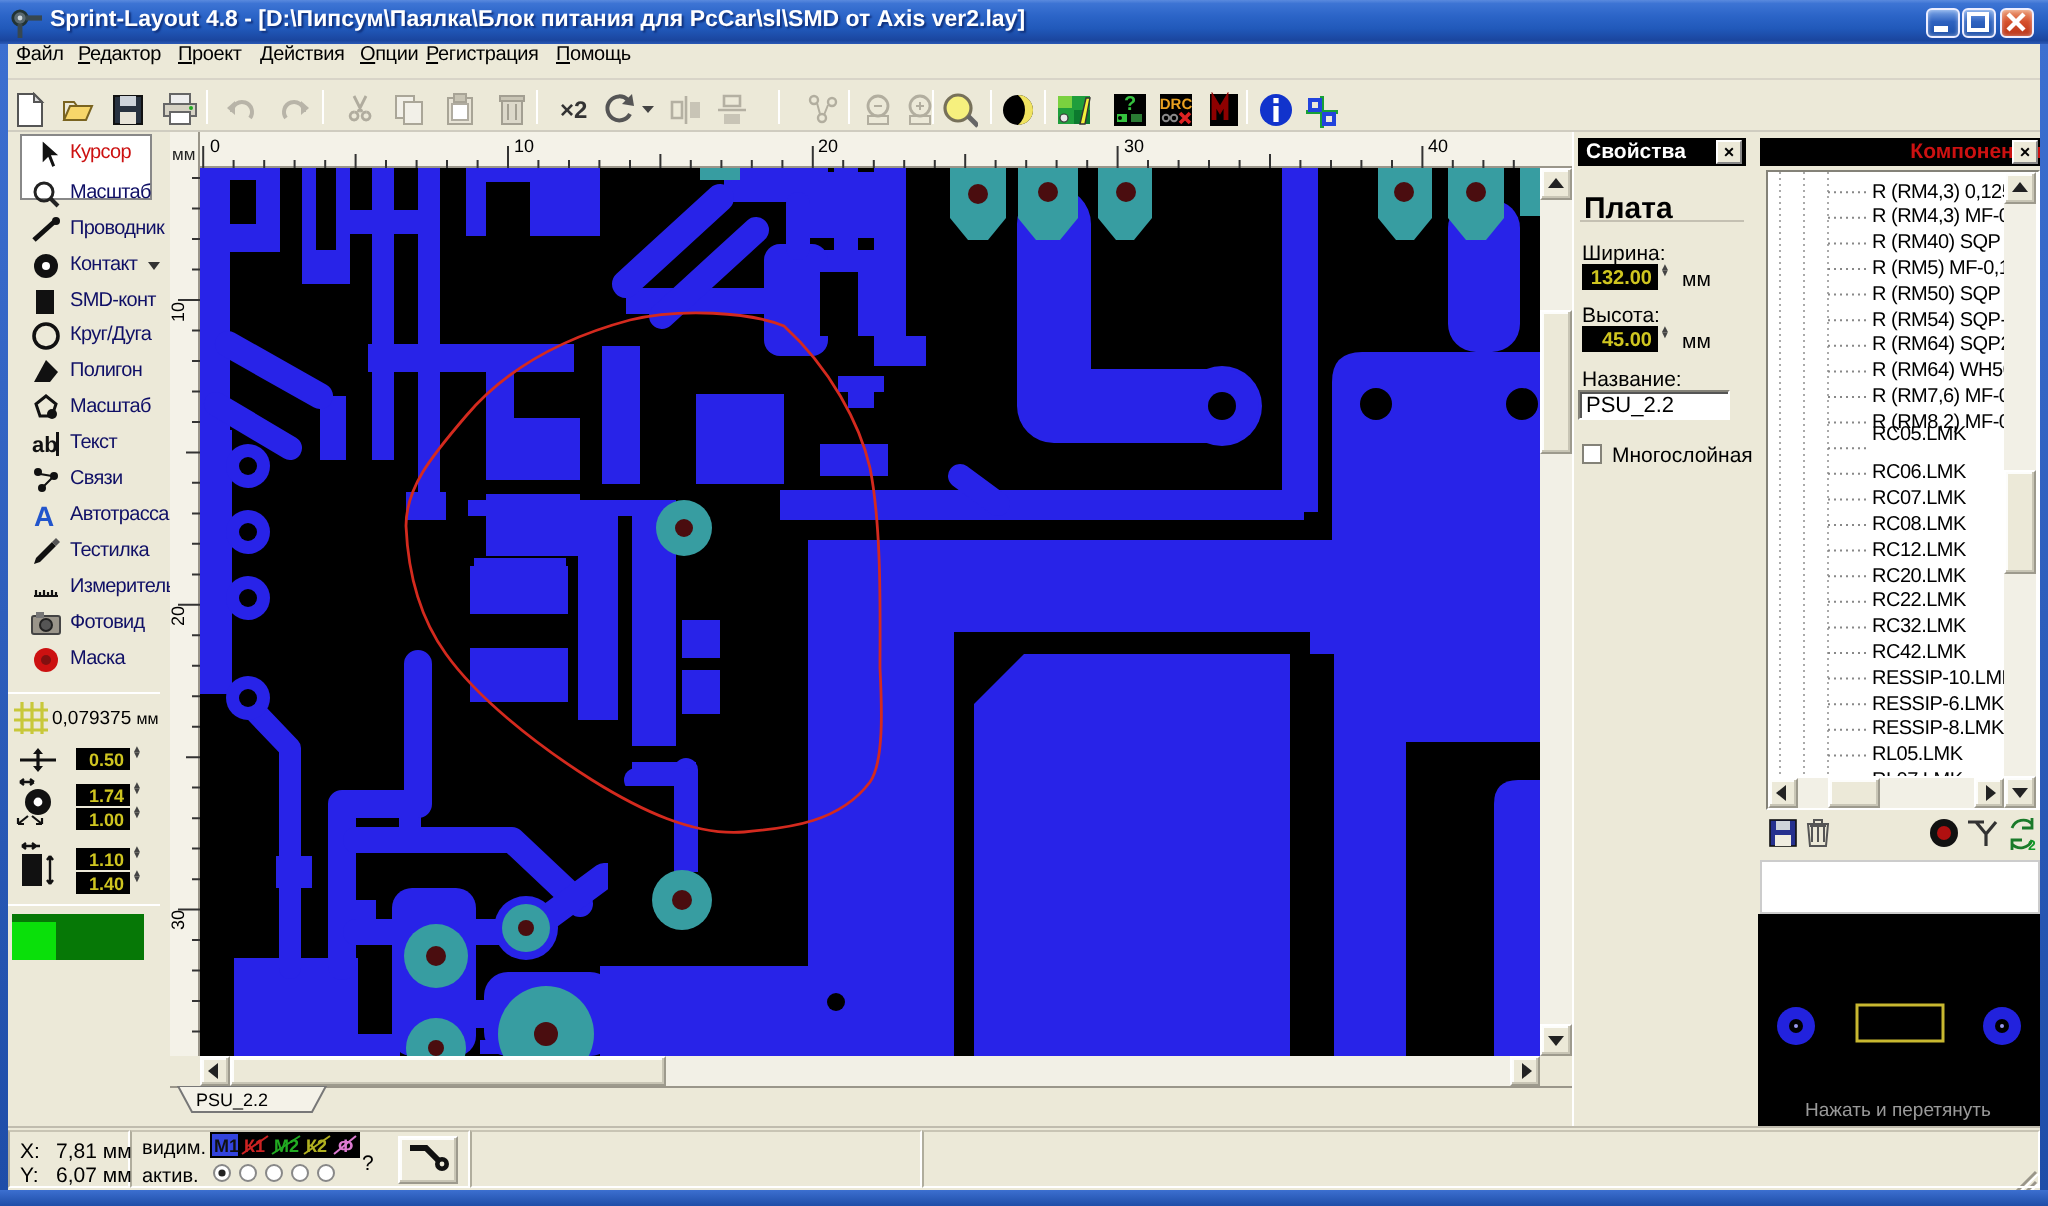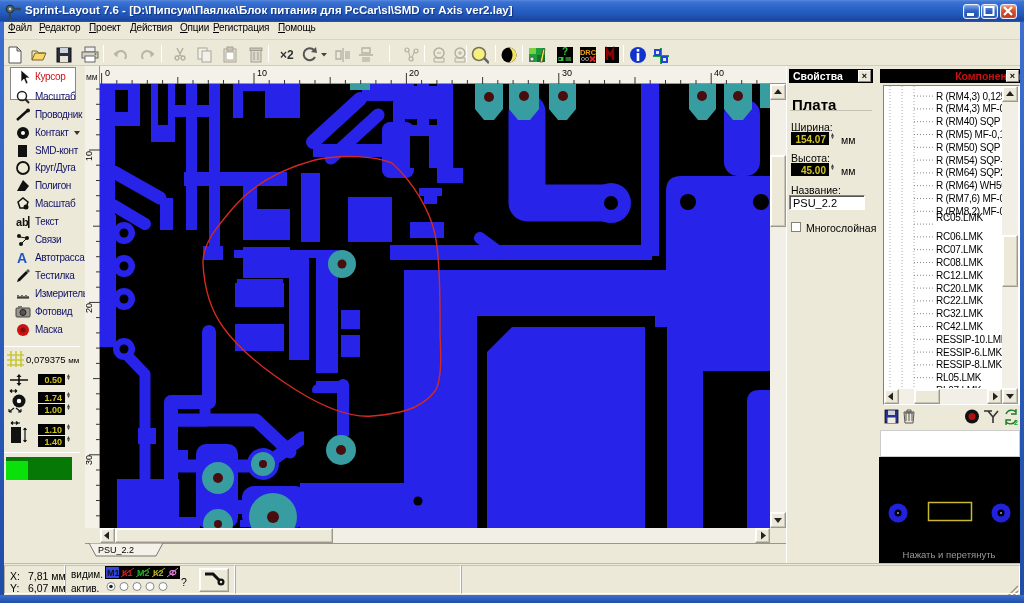--- a/index.html
+++ b/index.html
@@ -32,21 +32,21 @@
 .wedge{position:absolute;background:linear-gradient(180deg,#3c6fd0,#1e4da8)}
 </style></head><body>
 
 <div class="tb"></div>
 <svg class="abs" style="left:5px;top:3px" width="17" height="17" viewBox="0 0 17 17">
  <circle cx="5" cy="6" r="3.6" fill="#5a6a72" stroke="#233" stroke-width="1.4"></circle>
  <circle cx="5" cy="6" r="1.2" fill="#cfd8dc"></circle>
  <rect x="8" y="4.7" width="8" height="2.6" fill="#37474f"></rect>
  <rect x="3.8" y="9" width="2.4" height="7" fill="#37474f"></rect>
 </svg>
-<div class="tbt">Sprint-Layout 7.6 - [D:\Пипсум\Паялка\Блок питания для PcCar\sl\SMD от Axis ver2.lay]</div>
+<div class="tbt">Sprint-Layout 4.8 - [D:\Пипсум\Паялка\Блок питания для PcCar\sl\SMD от Axis ver2.lay]</div>
 <div class="wbtn wb1" style="left:963px"><svg width="15" height="13">
       <rect x="3" y="8" width="7" height="3" fill="#fff"></rect>
     </svg></div>
 <div class="wbtn wb1" style="left:981px"><svg width="15" height="13">
       <rect x="2.5" y="2" width="9" height="8" fill="none" stroke="#fff" stroke-width="2"></rect>
     </svg></div>
 <div class="wbtn wbx" style="left:1000px"><svg width="15" height="13">
       <path d="M3,2 L11,10 M11,2 L3,10" stroke="#fff" stroke-width="2.2"></path>
     </svg></div>
 
@@ -514,21 +514,21 @@
     </svg>
 </div>
 
 <div id="rightpanels">
 <div class="abs" style="left:786px;top:66px;width:1px;height:497px;background:#9a968a;border-right:1px solid #fff"></div>
 <div class="panelT" style="left:789px;top:69px;width:84px">Свойства</div>
 <div class="xbtn" style="left:858px;top:70px">×</div>
 <div class="lbl" style="left:792px;top:96px;font-weight:bold;font-size:15px">Плата</div>
 <div class="abs" style="left:790px;top:110px;width:82px;height:1px;background:#c4c0b2"></div>
 <div class="lbl" style="left:791px;top:121px">Ширина:</div>
-<div class="fld" style="left:791px;top:132px;width:38px;height:13px;font-size:10px;padding-top:2px">154.07</div>
+<div class="fld" style="left:791px;top:132px;width:38px;height:13px;font-size:10px;padding-top:2px">132.00</div>
 <div class="spin" style="left:830px;top:133px">▲<br>▼</div>
 <div class="lbl" style="left:841px;top:134px">мм</div>
 <div class="lbl" style="left:791px;top:152px">Высота:</div>
 <div class="fld" style="left:791px;top:163px;width:38px;height:13px;font-size:10px;padding-top:2px">45.00</div>
 <div class="spin" style="left:830px;top:164px">▲<br>▼</div>
 <div class="lbl" style="left:841px;top:165px">мм</div>
 <div class="lbl" style="left:791px;top:184px">Название:</div>
 <div class="inp" style="left:789px;top:195px;width:76px;height:15px">PSU_2.2</div>
 <div class="abs" style="left:791px;top:222px;width:10px;height:10px;background:#fff;border:1px solid #848278"></div>
 <div class="lbl" style="left:806px;top:222px">Многослойная</div>

